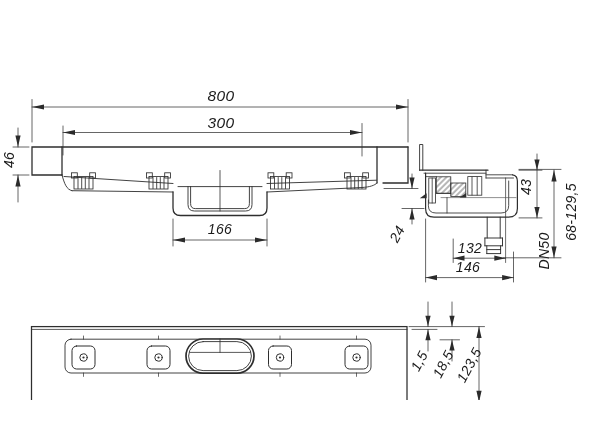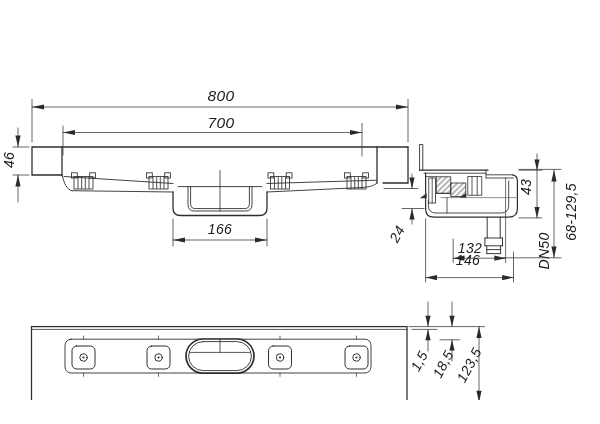--- a/index.html
+++ b/index.html
@@ -266,26 +266,26 @@
           <path d="M428,329.4 L425.4,340.2 430.6,340.2 Z"></path>
       <path d="M452,326.6 L449.4,315.8 454.6,315.8 Z"></path>
           <path d="M452,339.8 L449.4,350.6 454.6,350.6 Z"></path>
       <path d="M479,326.6 L476.4,338 481.6,338 Z"></path>
           <path d="M479,402.2 L476.4,390.8 481.6,390.8 Z"></path>
     </g>
   </g>
 </svg>
 
 <div class="dim lg" style="left:221px;top:96px">800</div>
-<div class="dim lg" style="left:221px;top:123px">700</div>
+<div class="dim lg" style="left:221px;top:123px">300</div>
 <div class="dim r90" style="left:9px;top:160px">46</div>
 <div class="dim" style="left:220px;top:229px">166</div>
 <div class="dim r62" style="left:397px;top:234px">24</div>
 <div class="dim r90" style="left:526px;top:187px">43</div>
 <div class="dim r90" style="left:571px;top:212px">68-129,5</div>
 <div class="dim r90" style="left:544px;top:251px">DN50</div>
 <div class="dim" style="left:470px;top:248px">132</div>
-<div class="dim" style="left:468px;top:260px">146</div>
+<div class="dim" style="left:468px;top:267px">146</div>
 <div class="dim r62" style="left:419px;top:361px">1,5</div>
 <div class="dim r62" style="left:443px;top:364px">18,5</div>
 <div class="dim r62" style="left:469px;top:365px">123,5</div>
 
 </div>
 
 </body></html>

